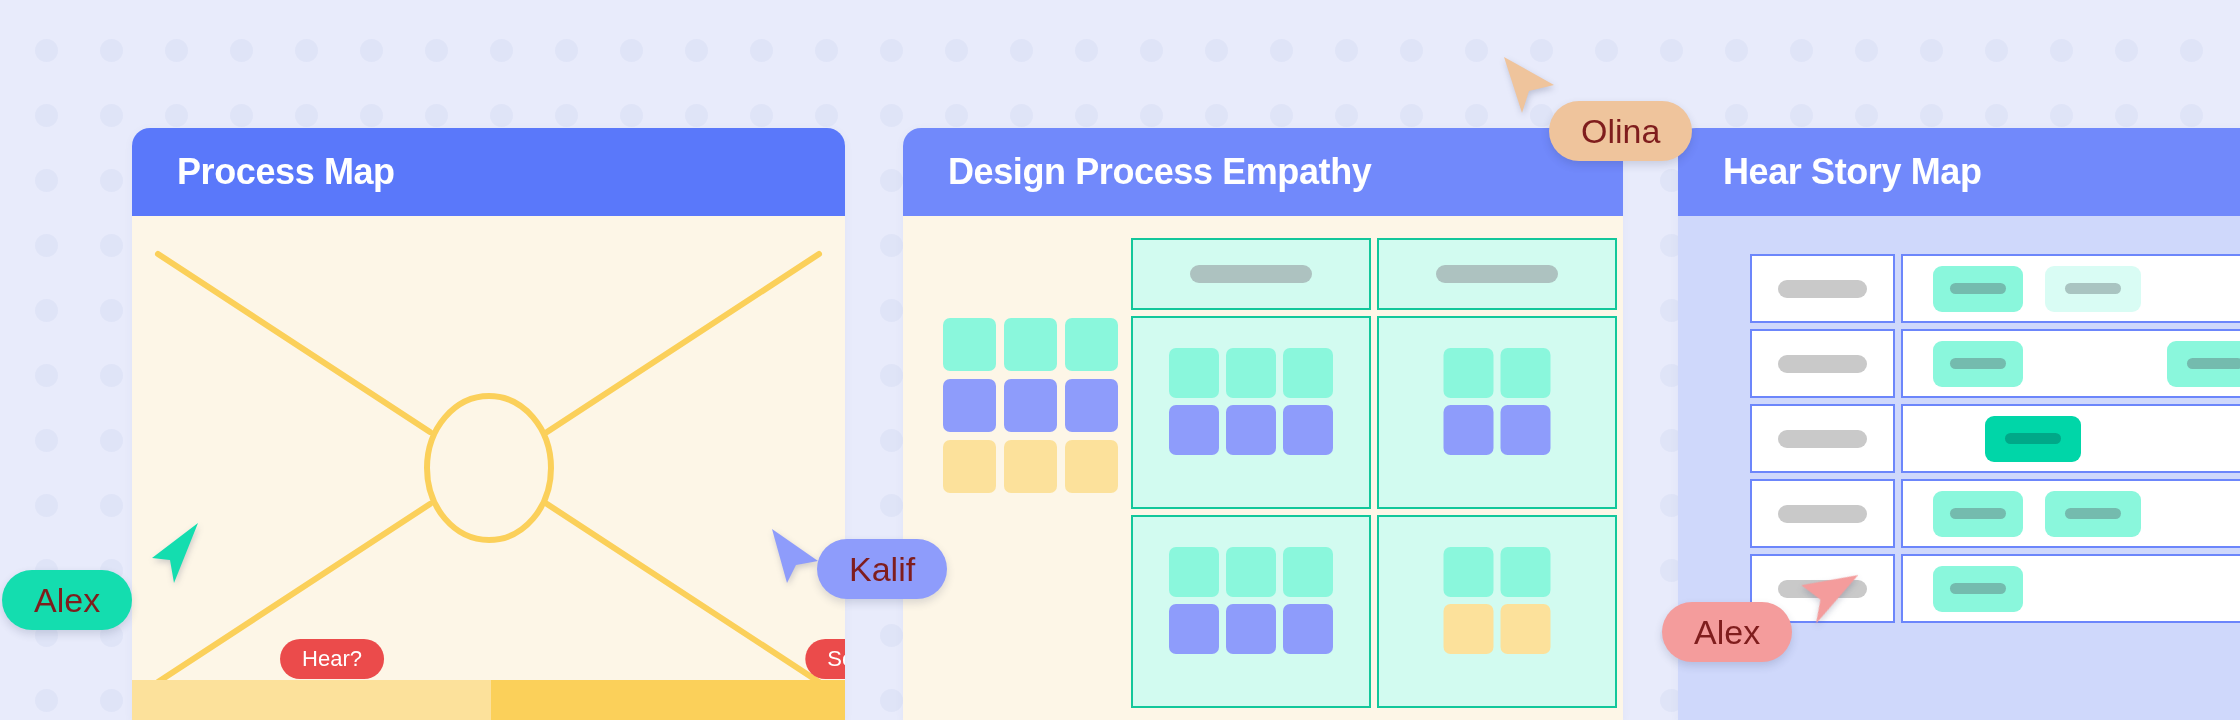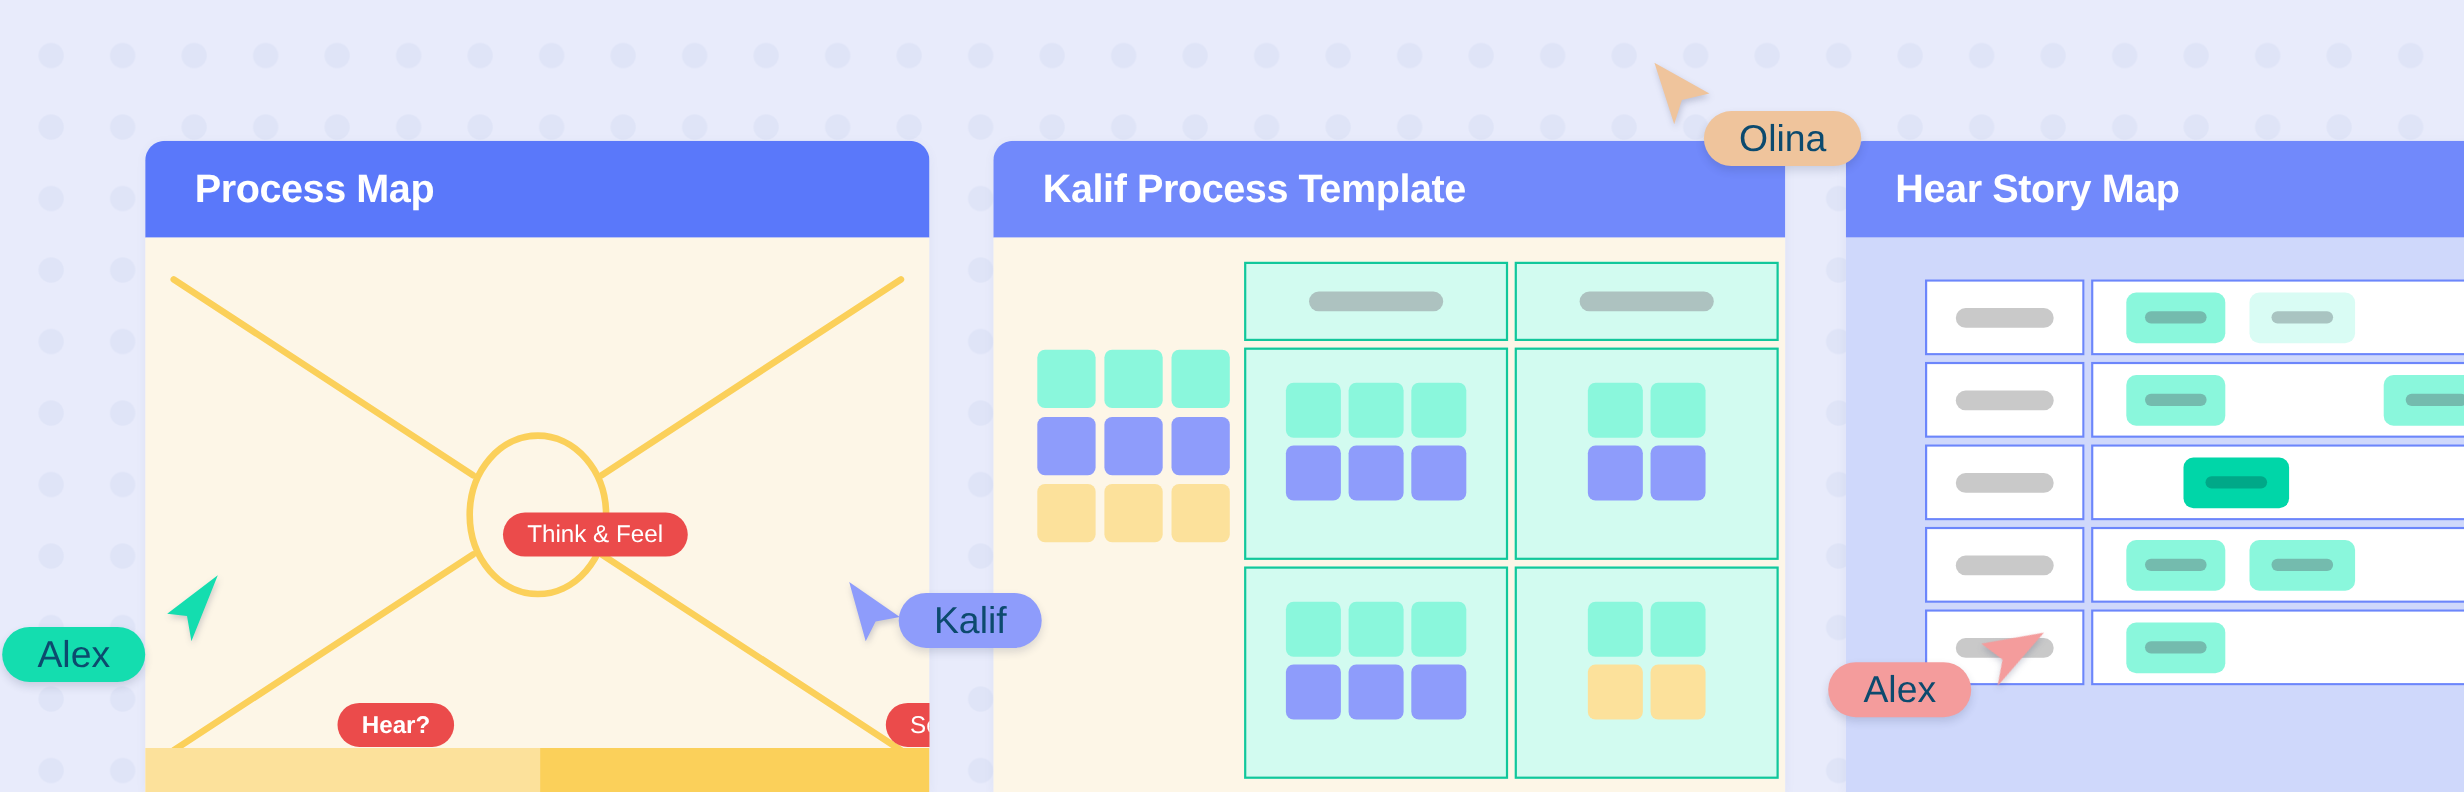--- a/index.html
+++ b/index.html
@@ -49,21 +49,21 @@
     border-radius:22px;
     font-size:22px;
     height:40px;
     display:flex;
     align-items:center;
     justify-content:center;
     padding:0 22px;
     white-space:nowrap;
   }
   #em-pill-think { left:409px; top:270px; transform:translate(-50%,-50%); }
-  #em-pill-hear  { left:228px; top:443px; transform:translate(-50%,-50%);font-weight:bold; }
+  #em-pill-hear  { left:200px; top:443px; transform:translate(-50%,-50%); }
   #em-pill-see   { left:721px; top:443px; transform:translate(-50%,-50%); }
 
   .em-footer { position:absolute; left:0; bottom:0; width:100%; height:40px; display:flex; }
   .em-footer-left  { width:50.4%; background:#FCE19B; }
   .em-footer-right { flex:1; background:#FBD05A; }
 
   
   #card-design { left:903px; top:128px; width:720px; height:592px; }
   #card-design .card-header { background:#7189FB; }
   #card-design .card-body { background:#FDF6E7; height:504px; }
@@ -143,27 +143,27 @@
   .note-solid  { background:#00D6A8; }
   .note-solid  .us-note-bar { width:56px; background:#00A888; }
   .us-note.offset { margin-left:122px; }
 
   
   .cursor { position:absolute; }
   .cursor-arrow { position:absolute; filter:drop-shadow(1px 3px 3px rgba(40,50,90,0.22)); }
   .cursor-label {
     position:absolute;
     border-radius:32px;
-    height:50px;
+    height:60px;
     display:flex;
     align-items:center;
     justify-content:center;
     padding:0 32px;
     font-size:34px;
-    color:#0c4a6e;
+    color:#7f1d1d;
     white-space:nowrap;
     box-shadow:0 4px 8px rgba(40,50,90,0.16);
   }
 
   #cursor-alex-teal  .cursor-arrow { left:150px; top:521px; }
   #cursor-alex-teal  .cursor-label { left:2px;   top:570px; background:#14DDAF; }
 
   #cursor-kalif      .cursor-arrow { left:770px; top:527px; }
   #cursor-kalif      .cursor-label { left:817px; top:539px; background:#8E9CFB; }
 
@@ -181,34 +181,33 @@
     <span class="card-title">Process Map</span>
   </div>
   <div class="card-body">
     <svg class="em-svg" viewBox="0 0 713 504" preserveAspectRatio="none">
       <line x1="26" y1="38" x2="298" y2="216" stroke="#FBD05A" stroke-width="6" stroke-linecap="round"></line>
       <line x1="687" y1="38" x2="415" y2="216" stroke="#FBD05A" stroke-width="6" stroke-linecap="round"></line>
       <line x1="26" y1="466" x2="298" y2="288" stroke="#FBD05A" stroke-width="6" stroke-linecap="round"></line>
       <line x1="687" y1="466" x2="415" y2="288" stroke="#FBD05A" stroke-width="6" stroke-linecap="round"></line>
       <ellipse cx="357" cy="252" rx="62" ry="72" fill="none" stroke="#FBD05A" stroke-width="6"></ellipse>
     </svg>
-    <div class="em-pill" id="em-pill-think">Think &amp; Feel</div>
     <div class="em-pill" id="em-pill-hear">Hear?</div>
     <div class="em-pill" id="em-pill-see">See?</div>
 
     <div class="em-footer">
       <div class="em-footer-left"></div>
       <div class="em-footer-right"></div>
     </div>
   </div>
 </div>
 
 <div class="card" id="card-design">
   <div class="card-header">
-    <span class="card-title">Kalif Process Template</span>
+    <span class="card-title">Design Process Empathy</span>
   </div>
   <div class="card-body">
 
     <div class="dp-sticky-grid">
       <span class="sq sq-teal"></span>
       <span class="sq sq-teal"></span>
       <span class="sq sq-teal"></span>
       <span class="sq sq-blue"></span>
       <span class="sq sq-blue"></span>
       <span class="sq sq-blue"></span>

